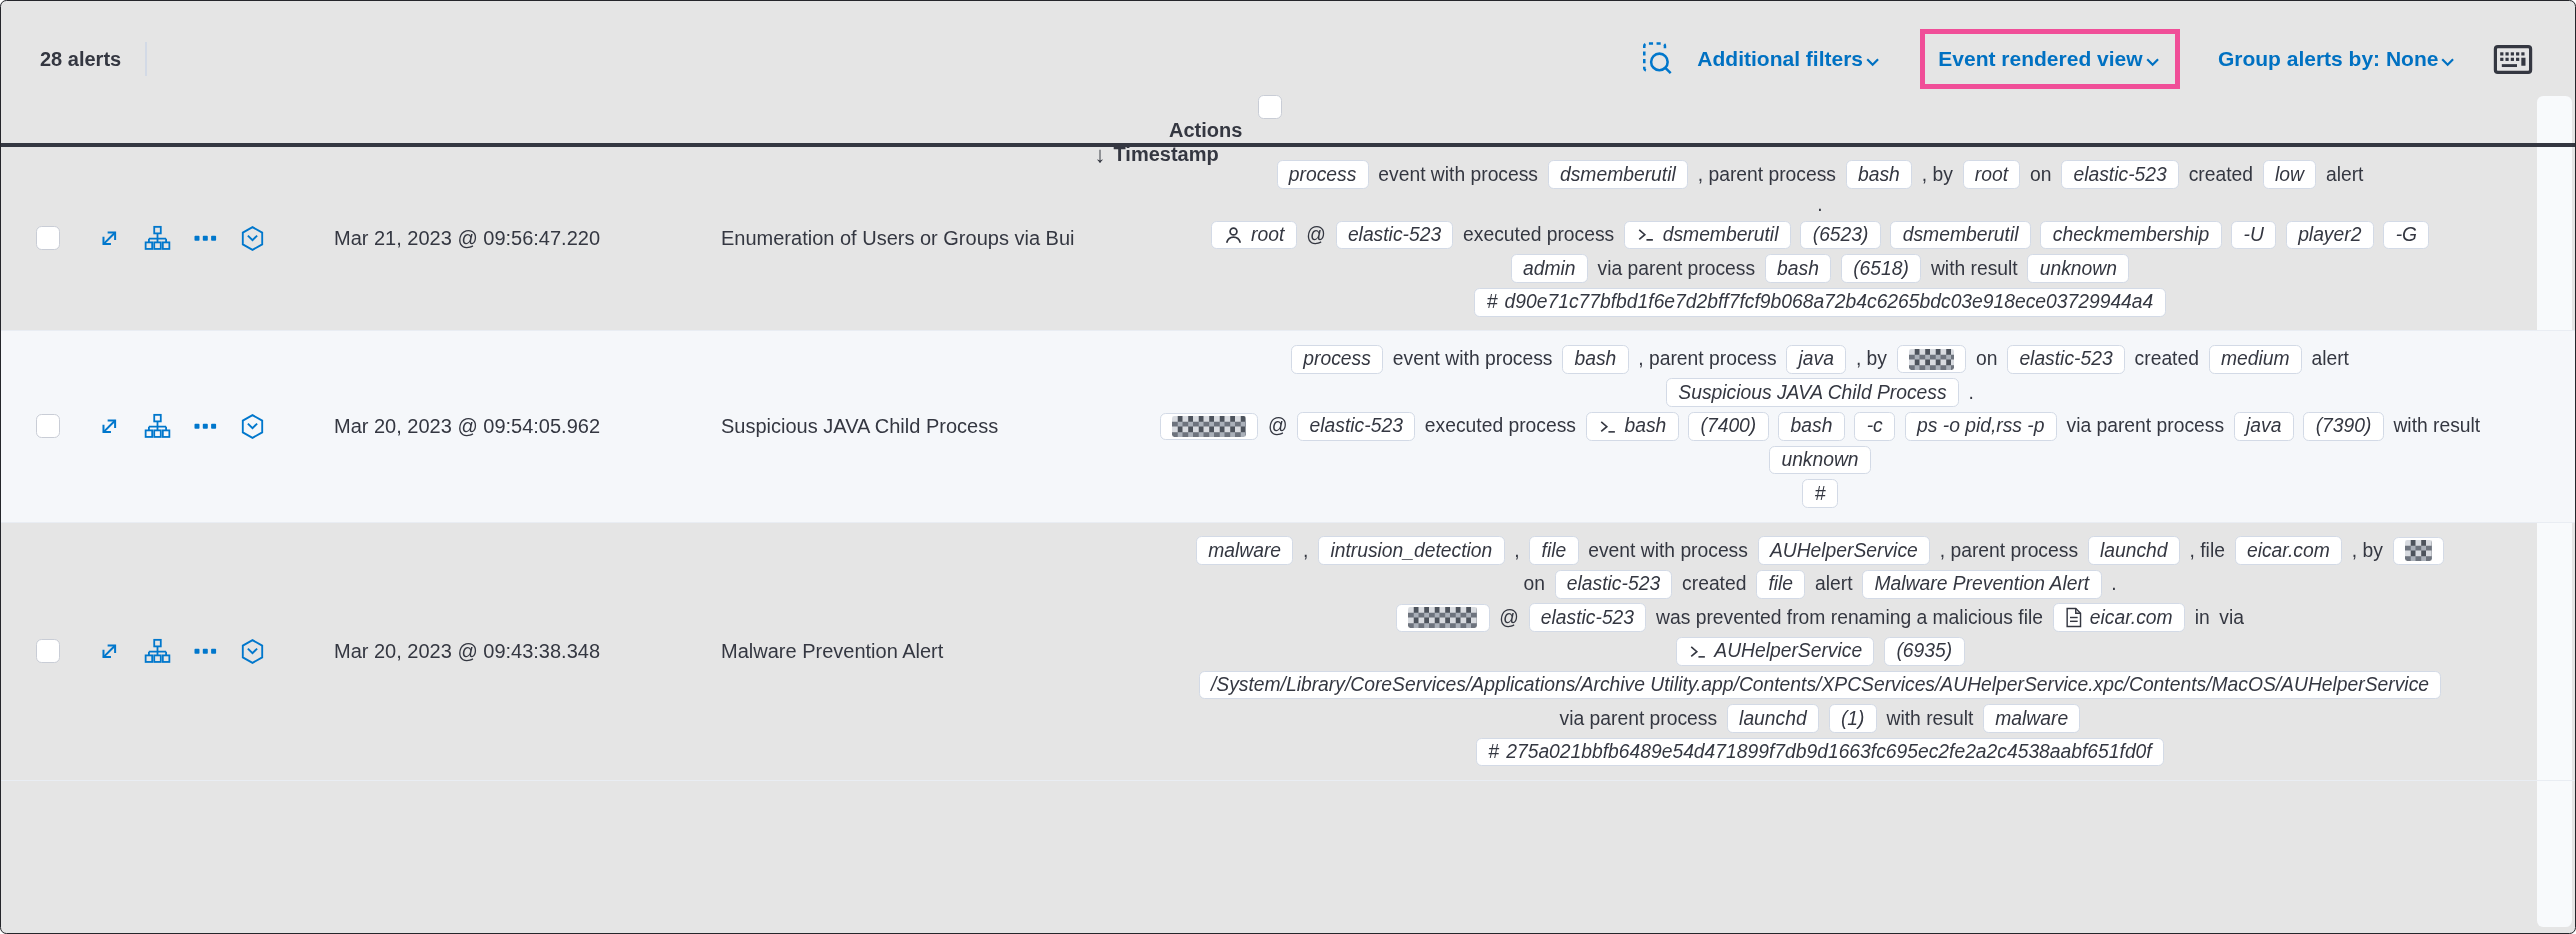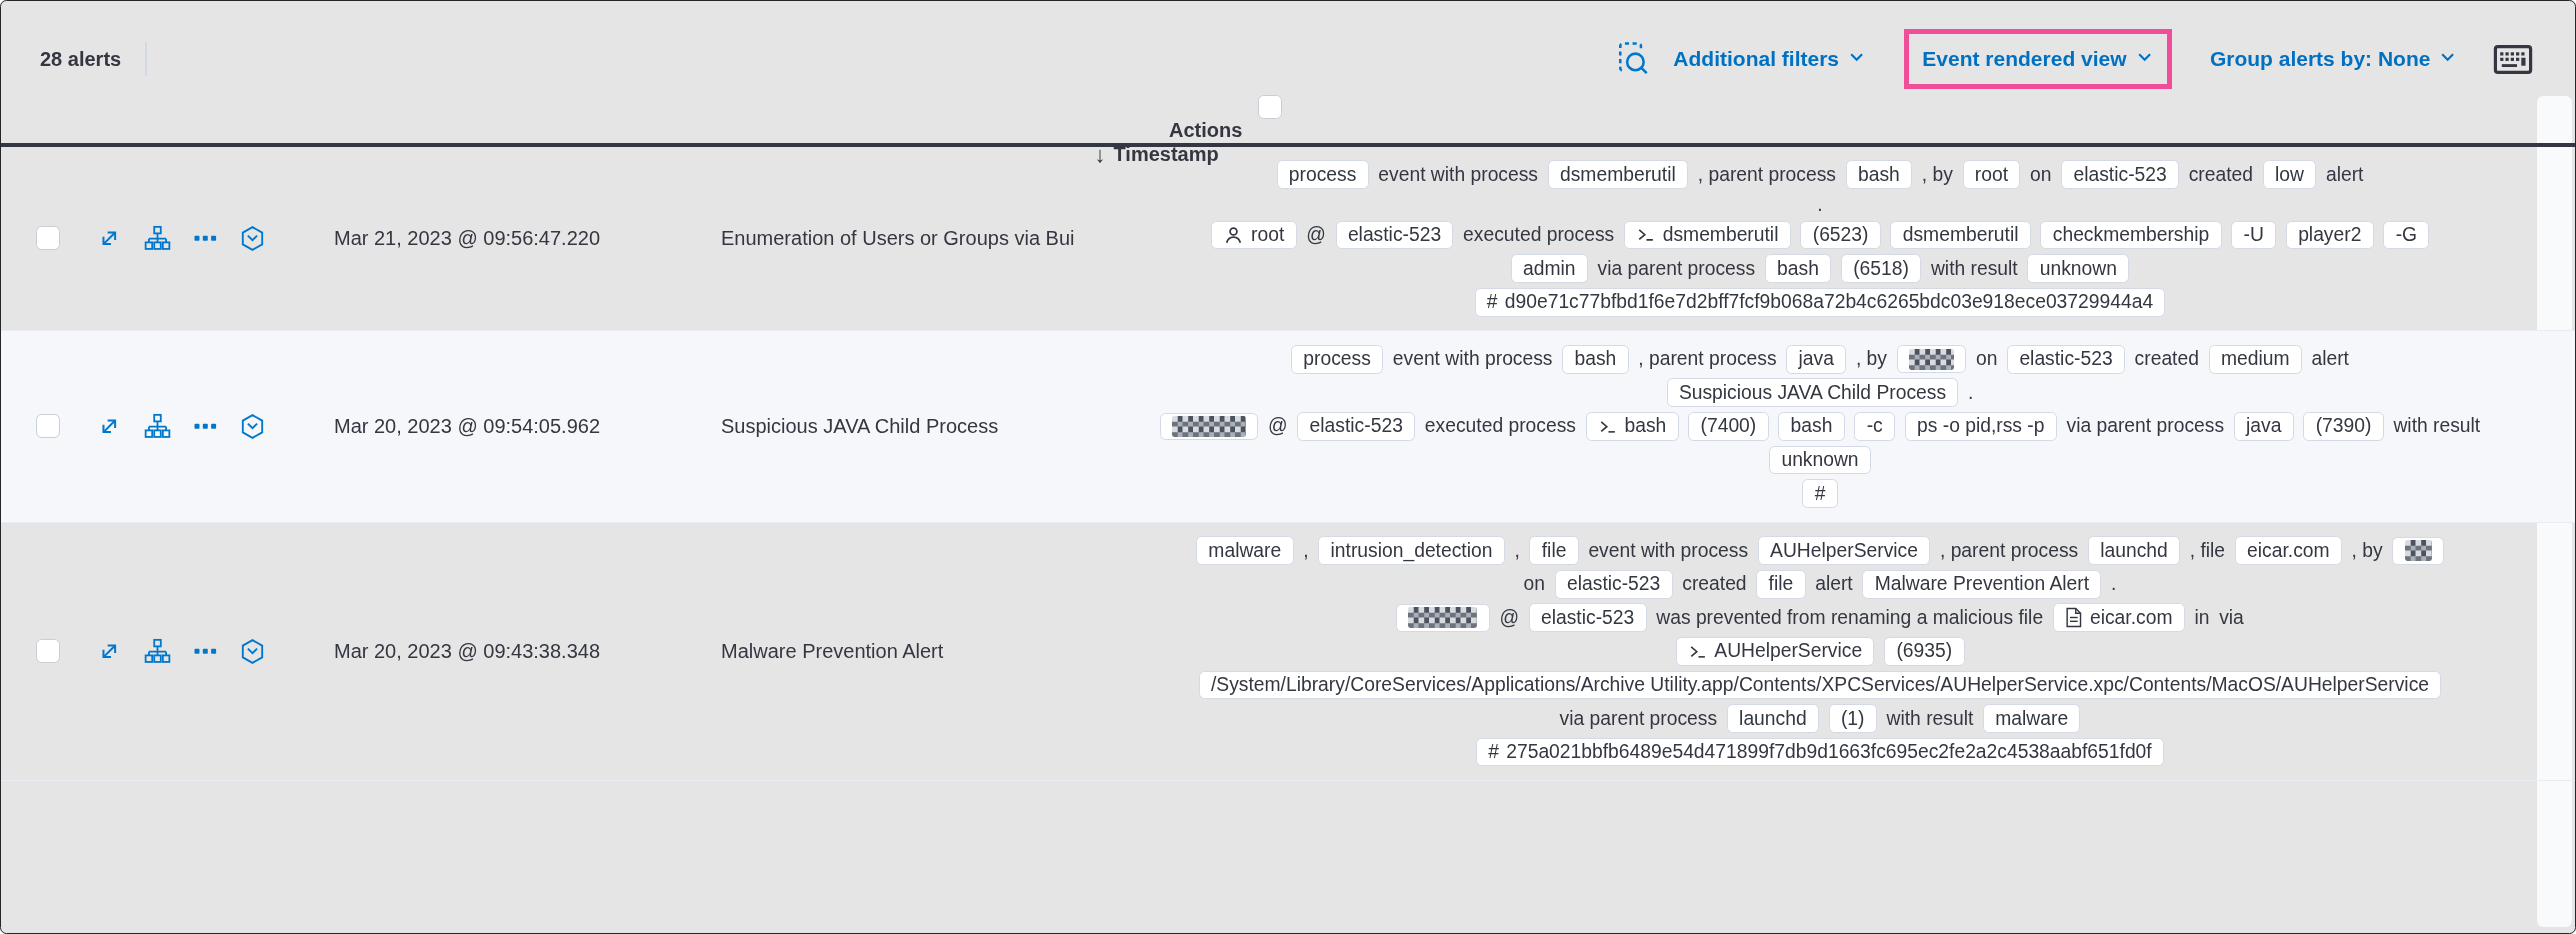--- a/index.html
+++ b/index.html
@@ -7,21 +7,21 @@
     position:relative; width:2576px; height:934px; box-sizing:border-box;
     border:1.6px solid #25262b; border-radius:6.4px; background:#e5e5e5; overflow:hidden;
     font-family:"Liberation Sans",sans-serif; color:var(--text,#343741);
   }
   
   .utility{display:flex; justify-content:space-between; align-items:center; height:71px; padding:22.6px 42px 0 39px;}
   .u-left{display:flex; align-items:center;}
   .alerts-count{font-size:20px; font-weight:700;}
   .vdiv{width:1.6px; height:34px; background:#d3dae6; margin-left:24px;}
   .u-right{display:flex; align-items:center; gap:24px; font-size:21px; font-weight:600; color:var(--link,#0071c2);}
-  .link-btn{display:inline-flex; align-items:flex-start; gap:8px; background:none; border:none; padding:0; font:inherit; color:inherit; cursor:pointer; white-space:nowrap;}
+  .link-btn{display:inline-flex; align-items:flex-end; background:none; border:none; padding:0; font:inherit; color:inherit; cursor:pointer; white-space:nowrap;}
   .icon-btn{background:none;border:none;padding:0;cursor:pointer;display:inline-flex;align-items:center;color:var(--iconblue,#0077cc);}
   .view-box{outline:5.6px solid var(--accent,#f04e98); outline-offset:13px; margin:0 32px;}
   .kbd-btn{color:#343741; margin-left:11.3px;}
   .scroll-strip{position:absolute; right:3.2px; top:95px; bottom:6.4px; width:35px; background:#f8fafc; border-radius:6.4px; z-index:0;}
   
   .thead{display:flex; align-items:center; height:48px; padding:0 35px; border-bottom:4px solid var(--hdr,#343741); font-size:20px; font-weight:700; position:relative; z-index:1;flex-direction:column;}
   .c-check{width:60px; display:flex; align-items:center;}
   .c-actions{width:238px; display:flex; align-items:center;}
   .c-time{width:387px; display:flex; align-items:center; gap:8px;}
   .c-rule{width:379px; display:flex; align-items:center; overflow:hidden; white-space:nowrap;}
@@ -30,21 +30,21 @@
   .sort-glyph{font-weight:400; font-size:22px;}
   .checkbox{width:24px; height:24px; box-sizing:border-box; border:1.6px solid #c9cdd6; border-radius:5.6px; background:#fff; cursor:pointer;}
   .trow{display:flex; align-items:center; padding:11.3px 35px; border-bottom:1.6px solid #e9edf3; position:relative; z-index:1;}
   .trow.striped{background:var(--stripe,#f5f7fa);}
   .actions{display:flex; align-items:center; gap:21px;}
   .time-text,.rule-text{font-size:20px; font-weight:400;}
   .cell-sum{display:flex; flex-direction:column; justify-content:center;}
   .sline{display:flex; justify-content:center; align-items:center; gap:9.7px; margin:2.4px 0; font-size:19.3px;}
   .tk-text{white-space:nowrap; color:var(--text,#343741);}
   .tk-badge{display:inline-flex; align-items:center; gap:7.2px; padding:2.4px 11.3px; min-height:27px; box-sizing:border-box;
-    border:1.6px solid var(--badge,#d3dae6); border-radius:5.6px; background:#fff; font-weight:500; white-space:nowrap; cursor:pointer;}
+    border:1.6px solid var(--badge,#d3dae6); border-radius:5.6px; background:#fff; font-weight:500; white-space:nowrap; cursor:pointer;font-style:italic;}
   .redact{display:inline-block; height:21px; border-radius:2.4px;
     background-image:conic-gradient(#4d535c 25%, #aab0b9 0 50%, #6d737d 0 75%, #d8dbe0 0); background-size:10.5px 10.5px;}
   .hash-sign{font-weight:500; color:#343741;}
   svg{display:block;}
 </style>
 </head>
 <body>
 
 <div class="page" style="--accent: #f04e98; --link: #0071c2; --iconblue: #0077cc; --text: #343741; --badge: #d3dae6; --stripe: #f5f7fa; --hdr: #343741;">
   <div class="scroll-strip"></div>

